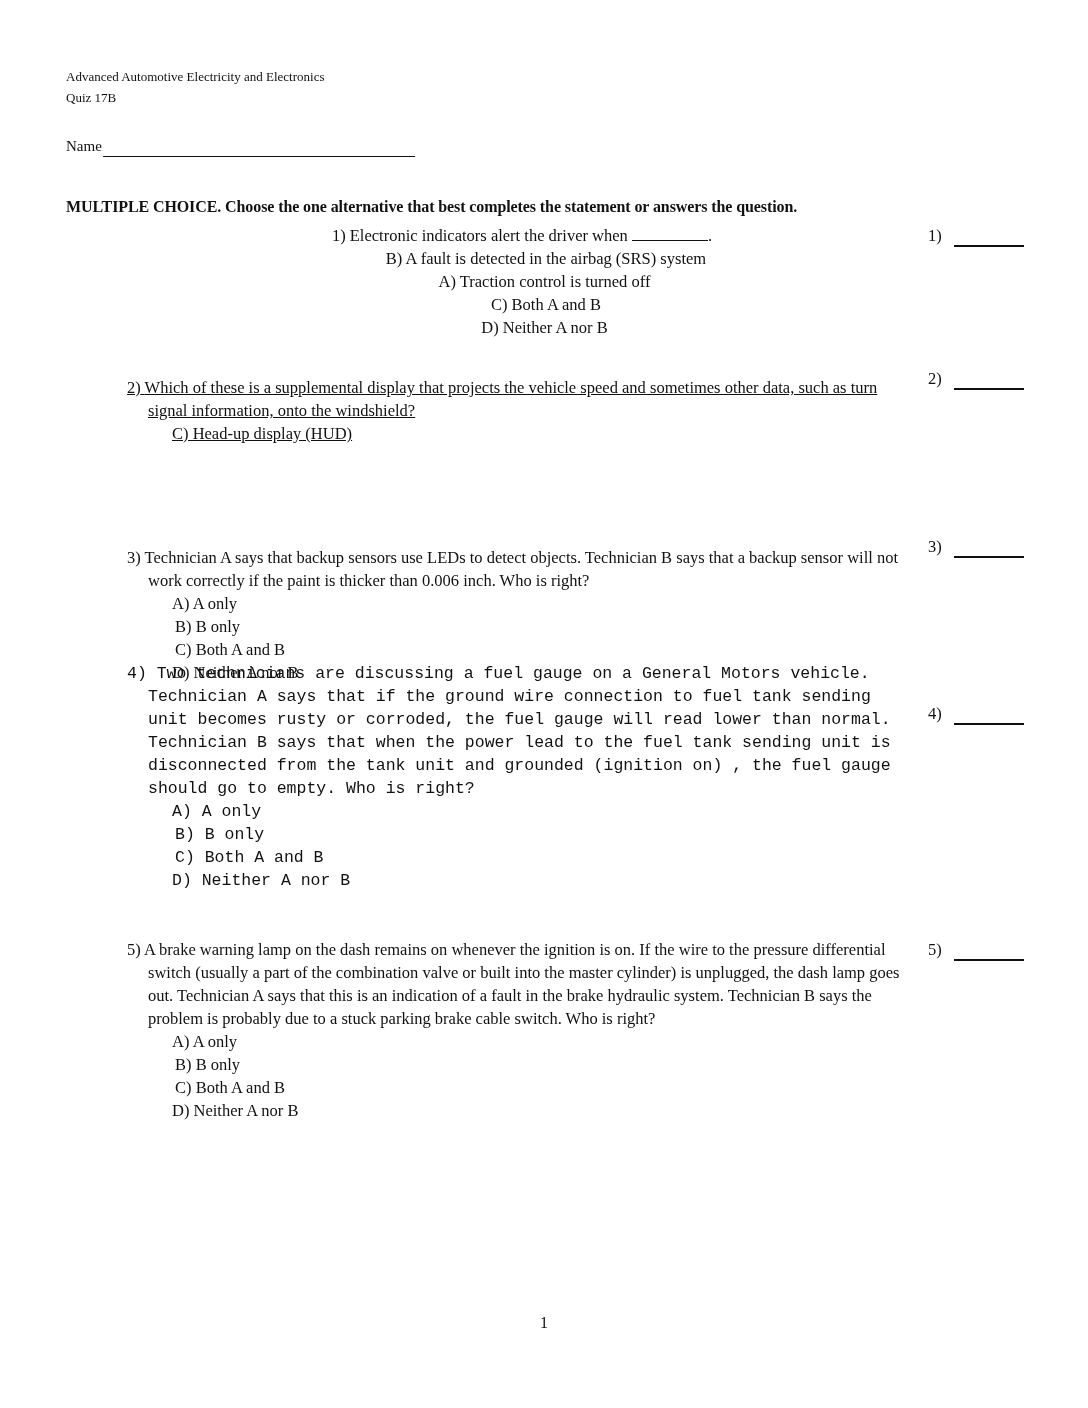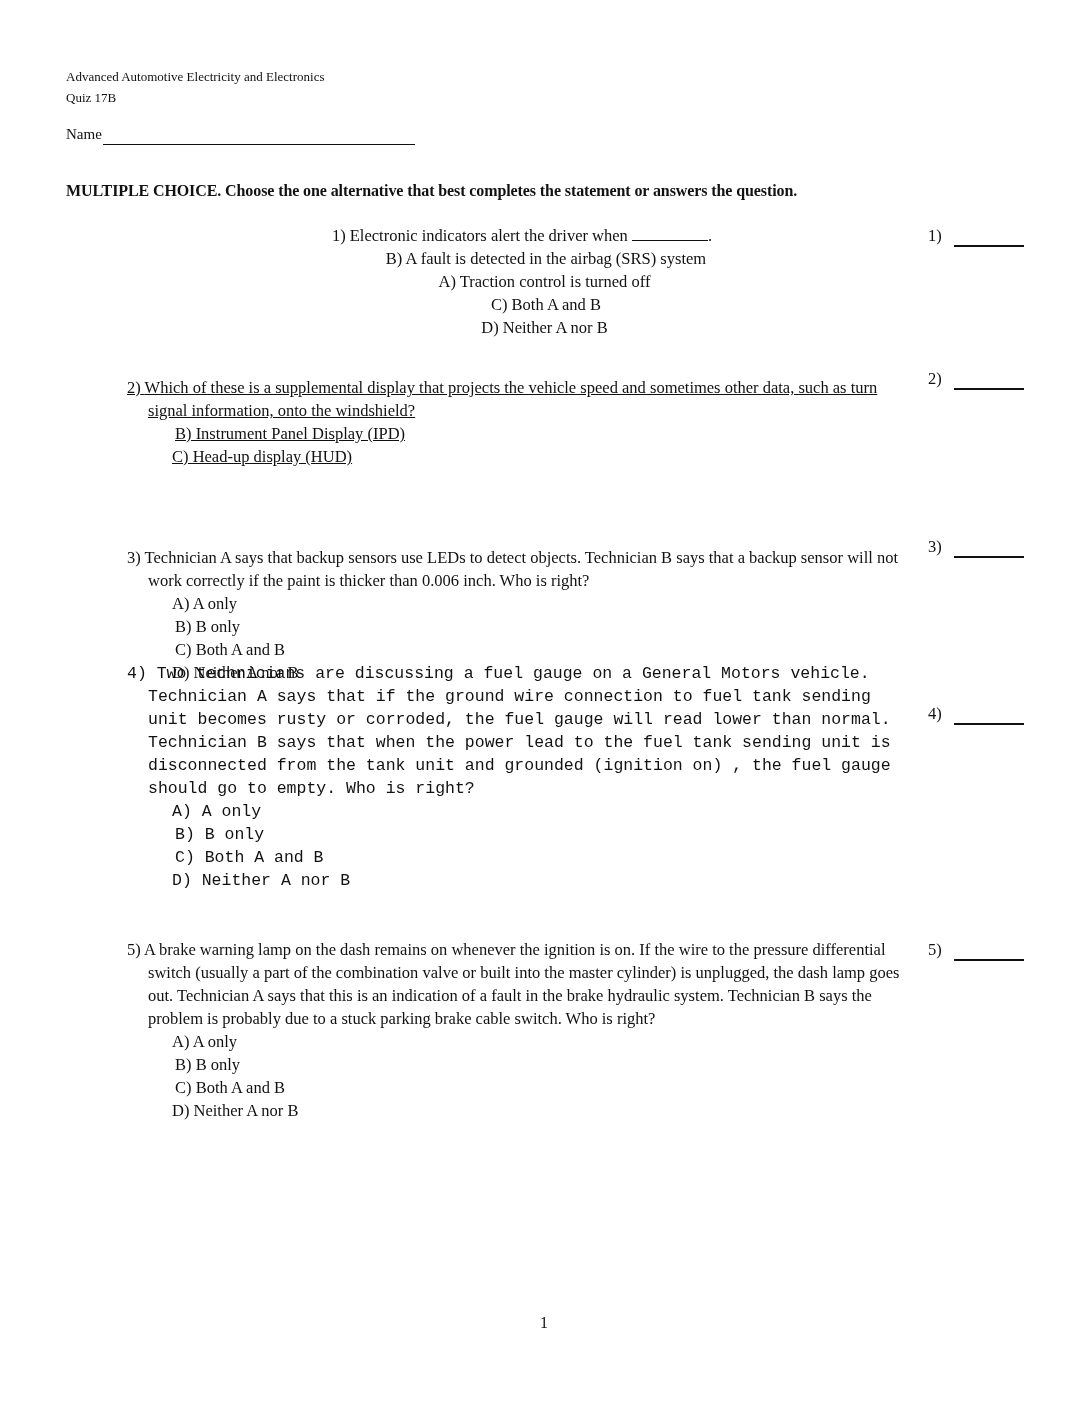--- a/index.html
+++ b/index.html
@@ -1,23 +1,23 @@
 <!DOCTYPE html>
 <html><head>
 <meta charset="utf-8">
 <style>
   html, body { margin: 0; padding: 0; background: #ffffff; }
   body { width: 1088px; height: 1408px; position: relative; overflow: hidden;
          font-family: "Liberation Serif", "DejaVu Serif", serif; color: #111; }
   .hdr { position: absolute; left: 66px; font-size: 13px; line-height: 21px; }
   .hdr-title { top: 66px; }
   .hdr-quiz { top: 87px; }
-  .name-row { position: absolute; left: 66px; top: 124px; font-size: 15px; line-height: 21px; display: flex; align-items: flex-end; justify-content: space-between; }
+  .name-row { position: absolute; left: 66px; top: 136px; font-size: 15px; line-height: 21px; display: flex; align-items: flex-end; justify-content: space-between; }
   .name-line { display: inline-block; width: 312px; border-bottom: 1px solid #111; height: 18px; margin-left: 1px; }
-  .instructions { position: absolute; left: 66px; top: 180px; font-size: 16px; font-weight: bold; line-height: 22px; letter-spacing: -0.1px; }
+  .instructions { position: absolute; left: 66px; top: 196px; font-size: 16px; font-weight: bold; line-height: 22px; letter-spacing: -0.1px; }
   .question { position: absolute; left: 127px; width: 790px; font-size: 16.5px; line-height: 23px; }
   .q-stem { padding-left: 21px; text-indent: -21px; }
   .q-blank { display: inline-block; width: 76px; border-bottom: 1px solid #111; height: 15px; vertical-align: baseline; }
   .opts { margin-left: 45px; }
   .opt { display: block; }
   .opt-b, .opt-c { padding-left: 3px; }
   .answer-slot { position: absolute; left: 928px; font-size: 16.5px; line-height: 23px; display: flex; align-items: flex-end; }
   .answer-line { display: inline-block; width: 70px; border-bottom: 2px solid #111; height: 14px; margin-left: 12px; }
   .page-num { position: absolute; left: 540px; top: 1314px; font-size: 16px; }
 </style>
@@ -52,21 +52,20 @@
     <span>1)</span>
     <span class="answer-line"></span>
   </div>
 
   <div class="question" style="top:376px;text-decoration:underline;">
     <div class="q-stem">
       <span>2)</span>
       <span>Which of these is a supplemental display that projects the vehicle speed and sometimes other data, such as turn signal information, onto the windshield?</span>
     </div>
     <div class="opts">
-      <span class="opt opt-b">B) Instrument Panel Display (IPD)</span>
       <span class="opt">C) Head-up display (HUD)</span>
     </div>
   </div>
   <div class="answer-slot" style="top:367px;">
     <span>2)</span>
     <span class="answer-line"></span>
   </div>
 
   <div class="question" style="top:546px;">
     <div class="q-stem">

